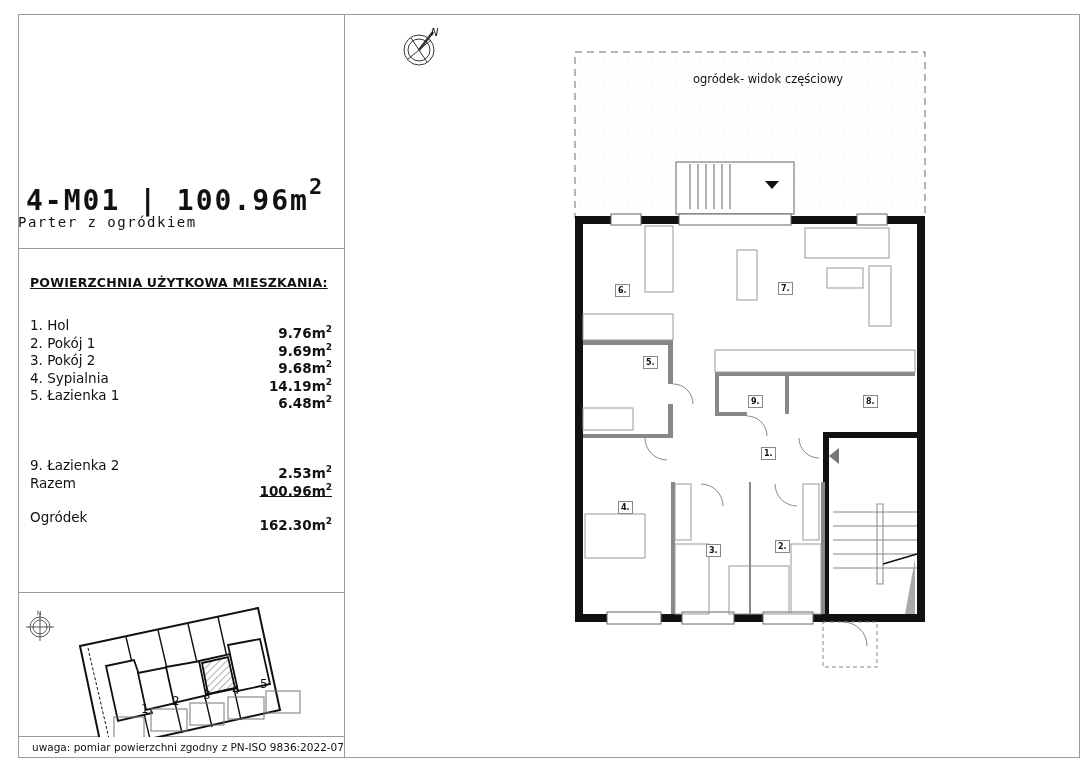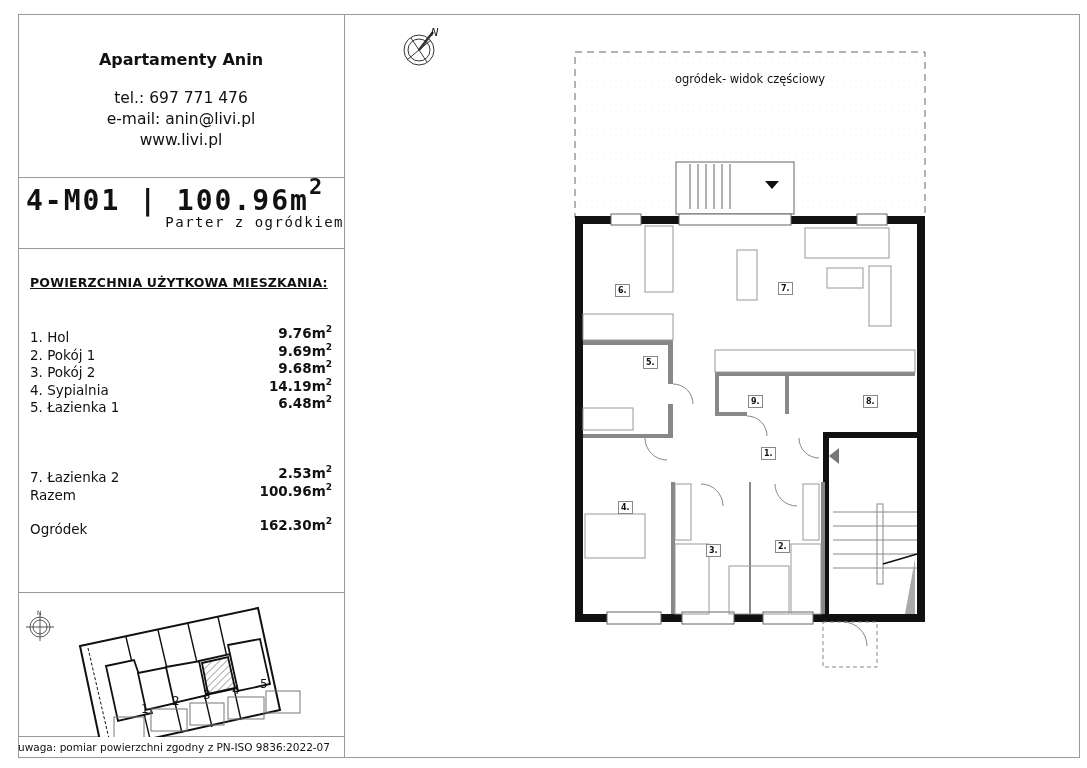--- a/index.html
+++ b/index.html
@@ -5,48 +5,42 @@
   html,body{margin:0;padding:0;background:#ffffff;}
   body{width:1087px;height:768px;position:relative;overflow:hidden;font-family:"DejaVu Sans","Liberation Sans",sans-serif;color:#111;}
   .sheet{position:absolute;left:18px;top:14px;width:1062px;height:744px;border:1px solid #9a9a9a;box-sizing:border-box;}
   .left-col{position:absolute;left:18px;top:14px;width:327px;height:744px;border-right:1px solid #9a9a9a;box-sizing:border-box;}
   .hdr{position:absolute;left:0;top:0;width:100%;height:164px;border-bottom:1px solid #9a9a9a;box-sizing:border-box;text-align:center;}
   .hdr .company{position:absolute;top:36px;left:0;right:0;font-weight:bold;font-size:16px;}
   .hdr .line{position:absolute;left:0;right:0;font-size:15.5px;}
   .unit{position:absolute;left:0;top:148px;width:100%;height:87px;border-bottom:1px solid #9a9a9a;box-sizing:border-box;}
   .unit .code{position:absolute;left:8px;top:18px;font-family:"DejaVu Sans Mono","Liberation Mono",monospace;font-weight:bold;font-size:28px;letter-spacing:2px;white-space:nowrap;}
   .unit .code sup{font-size:22px;position:relative;top:-6px;}
-  .unit .sub{position:absolute;left:0;right:0;top:52px;text-align:right;font-family:"DejaVu Sans Mono","Liberation Mono",monospace;font-size:14px;letter-spacing:1.5px;}
+  .unit .sub{position:absolute;left:0;right:0;top:52px;text-align:left;font-family:"DejaVu Sans Mono","Liberation Mono",monospace;font-size:14px;letter-spacing:1.5px;}
   .areas{position:absolute;left:0;top:251px;width:100%;height:328px;border-bottom:1px solid #9a9a9a;box-sizing:border-box;text-align:right;}
   .areas .title{position:absolute;left:12px;top:10px;font-weight:bold;font-size:12.5px;text-decoration:underline;letter-spacing:0.2px;}
   .row{position:absolute;left:12px;width:302px;height:18px;font-size:13.5px;}
-  .row .lbl{position:absolute;left:0;top:0;margin-top:12px;}
+  .row .lbl{position:absolute;left:0;top:0;}
   .row .val{position:absolute;right:0;top:7px;font-weight:bold;font-size:13.5px;}
   .row .val sup{font-size:9px;}
   .row.total .lbl{}
-  .row.total .val{}
+  .row.total .val{text-decoration:underline;}
   .site{position:absolute;left:0;top:579px;width:100%;height:144px;border-bottom:1px solid #9a9a9a;box-sizing:border-box;}
-  .note{position:absolute;left:0;top:723px;width:100%;height:21px;text-align:left;font-size:10.5px;line-height:21px;}
+  .note{position:absolute;left:0;top:723px;width:100%;height:21px;text-align:right;font-size:10.5px;line-height:21px;}
   .plan{position:absolute;left:345px;top:14px;width:735px;height:744px;}
   .plan svg{position:absolute;left:0;top:0;}
-  .garden-label{position:absolute;left:330px;top:58px;font-size:11.5px;}
+  .garden-label{position:absolute;left:348px;top:58px;font-size:11.5px;}
   .room-tag{position:absolute;font-size:8px;font-weight:bold;border:1px solid #888;background:#fff;padding:1px 2px;line-height:9px;}
 </style>
 </head>
 <body>
 
 <div class="sheet"></div>
 
 <div class="left-col">
-  <div class="hdr">
-    <div class="company">Apartamenty Anin</div>
-    <div class="line" style="top:75px">tel.: 697 771 476</div>
-    <div class="line" style="top:96px">e-mail: anin@livi.pl</div>
-    <div class="line" style="top:117px">www.livi.pl</div>
-  </div>
 
   <div class="unit">
     <div class="code"><span>4-M01 | 100.96m</span><sup>2</sup></div>
     <div class="sub">Parter z ogródkiem</div>
   </div>
 
   <div class="areas">
     <div class="title">POWIERZCHNIA UŻYTKOWA MIESZKANIA:</div>
     <div class="row" style="top:52px">
         <span class="lbl">1. Hol</span>
@@ -62,21 +56,21 @@
       </div>
     <div class="row" style="top:104.5px">
         <span class="lbl">4. Sypialnia</span>
         <span class="val"><span>14.19m</span><sup>2</sup></span>
       </div>
     <div class="row" style="top:122px">
         <span class="lbl">5. Łazienka 1</span>
         <span class="val"><span>6.48m</span><sup>2</sup></span>
       </div>
     <div class="row" style="top:192px">
-        <span class="lbl">7. Łazienka 2</span>
+        <span class="lbl">9. Łazienka 2</span>
         <span class="val"><span>2.53m</span><sup>2</sup></span>
       </div>
     <div class="row total" style="top:209.5px">
         <span class="lbl">Razem</span>
         <span class="val"><span>100.96m</span><sup>2</sup></span>
       </div>
     <div class="row" style="top:244px">
         <span class="lbl">Ogródek</span>
         <span class="val"><span>162.30m</span><sup>2</sup></span>
       </div>

